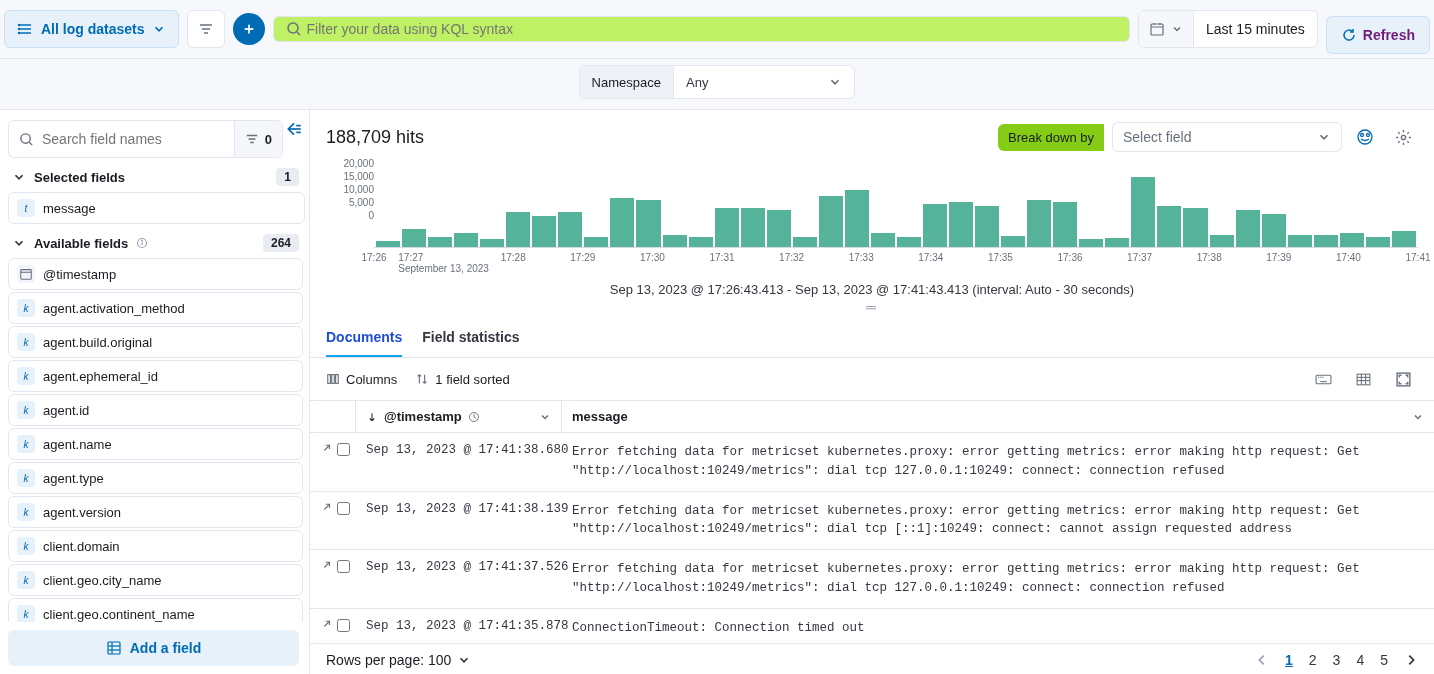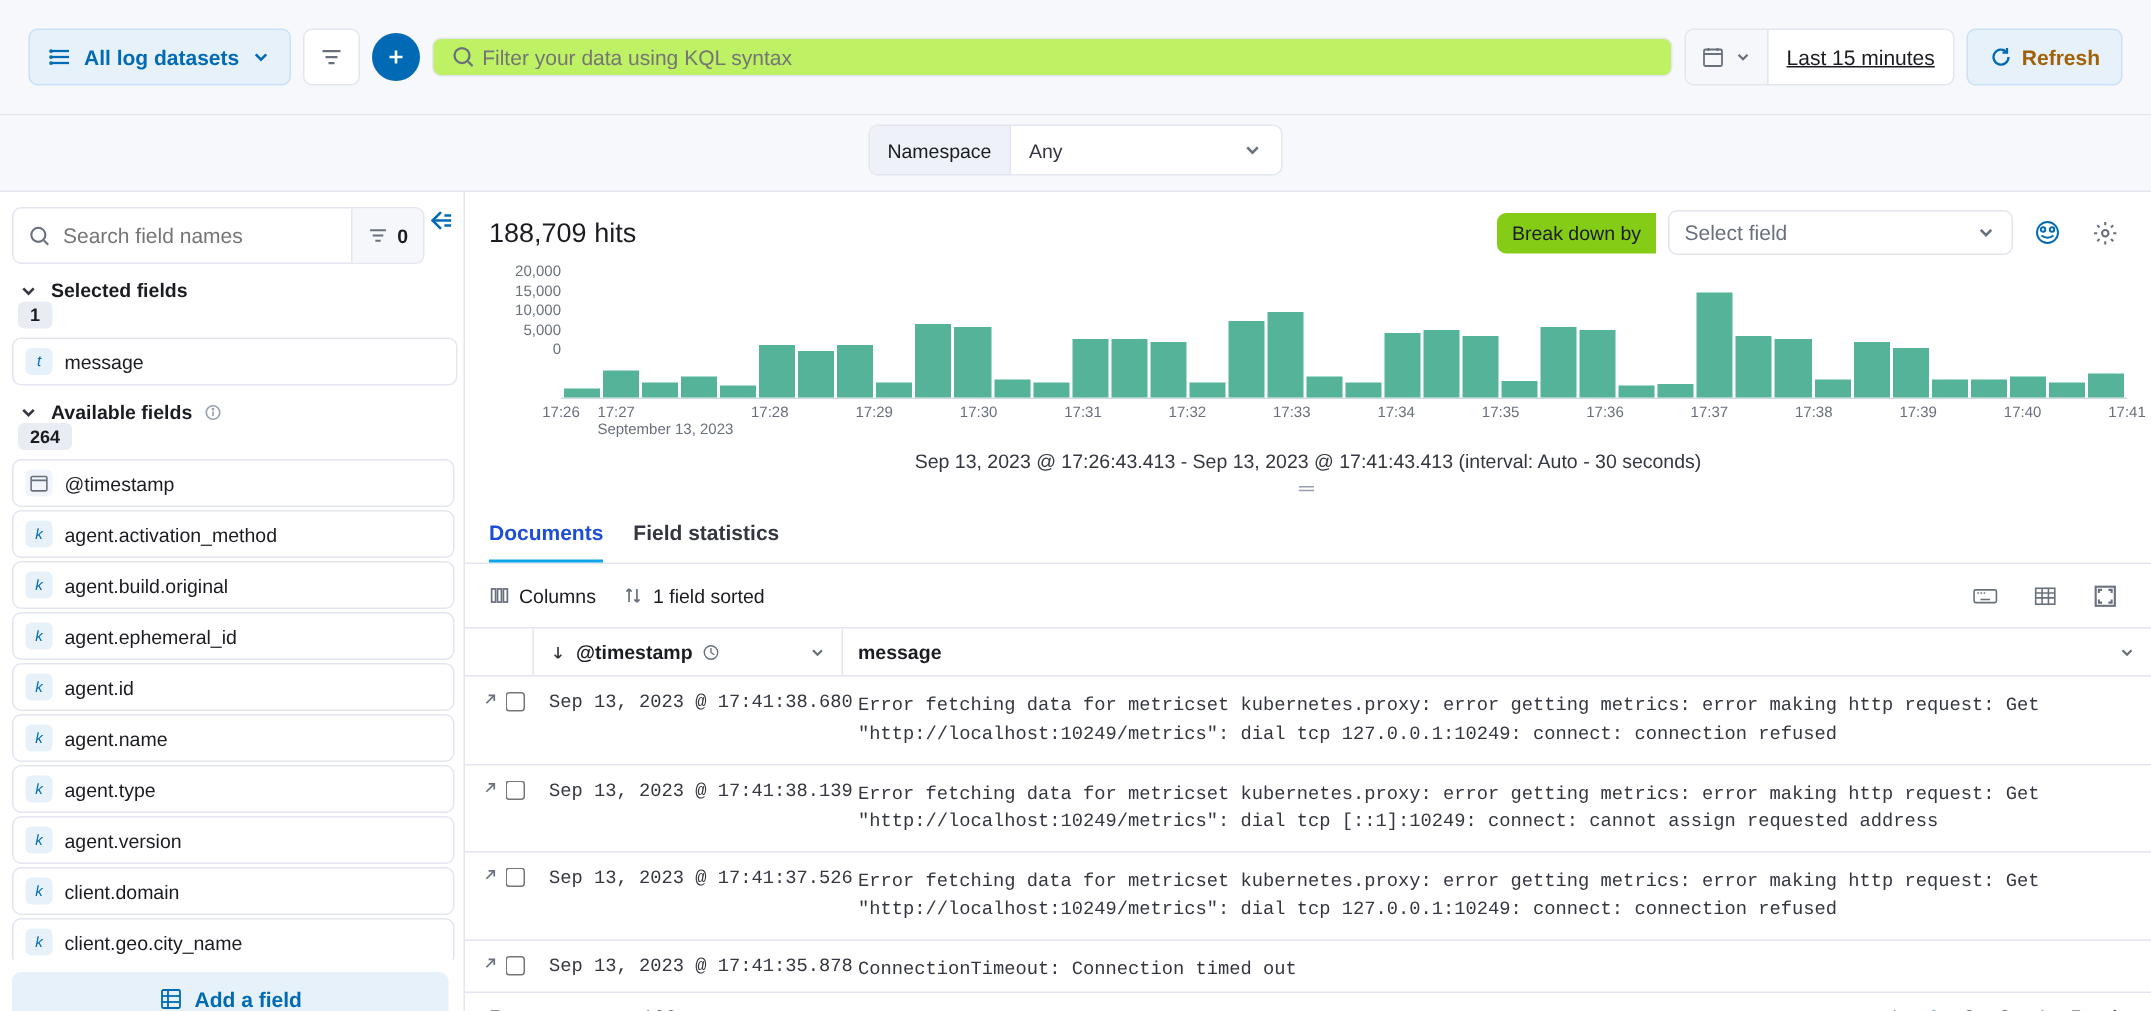--- a/index.html
+++ b/index.html
@@ -8,60 +8,60 @@
   font-size: 14px;
   color: #1a1c21;
   background: #fff;
   width: 1434px;
   height: 674px;
   overflow: hidden;
 }
 .top-bar {
   display: flex;
   align-items: center;
-  padding: 19px;
+  padding: 4px;
   gap: 8px;
   border-bottom: 1px solid #e3e6ef;
   background: #f7f8fc;
 }
 .datasets-btn {
   display: flex; align-items: center; gap: 8px;
   background: #e6f1fa; color: #006bb4; font-weight: 600;
   border: 1px solid #c9e0f5; border-radius: 6px;
   padding: 6px 12px; height: 38px; cursor: pointer;
 }
 .filter-btn { width: 38px; height: 38px; display:flex; align-items:center; justify-content:center; border:1px solid #e3e6ef; border-radius:6px; background:#fff; cursor:pointer;}
 .add-btn { width: 32px; height: 32px; display:flex; align-items:center; justify-content:center; border-radius:50%; background:#006bb4; color:#fff; cursor:pointer;}
 .search-bar {
   flex: 1; display: flex; align-items: center; gap: 4px;
   border: 1px solid #e3e6ef; border-radius: 6px; background:#bef264;
   padding: 8px 12px; height: 26px;
 }
 .search-bar input { border:none; outline:none; flex:1; background:transparent; font-size:14px; color:#69707d;}
 .date-picker { display:flex; align-items:center; border:1px solid #e3e6ef; border-radius:6px; background:#fff; height:38px; overflow:hidden;}
 .date-picker .cal-part { display:flex; align-items:center; gap:6px; padding:0 10px; background:#f5f7fa; border-right:1px solid #e3e6ef; height:100%; cursor:pointer;}
-.date-picker .range-part { padding:0 12px; font-size:14px;text-decoration:underline; }
-.refresh-btn { display:flex; align-items:center; gap:6px; background:#e6f1fa; color:#a16207; font-weight:600; border:1px solid #c9e0f5; border-radius:6px; padding:6px 14px; height:38px; cursor:pointer;}
+.date-picker .range-part { padding:0 12px; font-size:14px; }
+.refresh-btn { display:flex; align-items:center; gap:6px; background:#e6f1fa; color:#701a75; font-weight:600; border:1px solid #c9e0f5; border-radius:6px; padding:6px 14px; height:38px; cursor:pointer;margin-top:12px;}
 
 .second-bar { padding: 6px 8px 10px 8px; background:#f7f8fc; border-bottom:1px solid #e3e6ef;text-align:center;}
 .namespace-pill { display:inline-flex; align-items:center; border:1px solid #e3e6ef; border-radius:6px; background:#fff; overflow:hidden; height:34px;}
 .namespace-pill .label { background:#eef1f7; padding:0 12px; display:flex; align-items:center; height:100%; font-size:13px; border-right:1px solid #e3e6ef;}
 .namespace-pill .value { padding:0 12px; display:flex; align-items:center; height:100%; gap:120px; color:#343741; font-size:13px; cursor:pointer;}
 
 .body-row { display:flex; height: calc(674px - 56px - 52px); }
 
 
 .sidebar { width: 310px; border-right: 1px solid #e3e6ef; padding: 10px 4px 10px 8px; position:relative; display:flex; flex-direction:column;}
 .collapse-icon { position:absolute; right:6px; top:10px; color:#006bb4; cursor:pointer;}
 .field-search { display:flex; border:1px solid #e3e6ef; border-radius:6px; overflow:hidden; height:38px; margin-right:22px;}
 .field-search .inp { flex:1; display:flex; align-items:center; gap:8px; padding:0 10px;}
 .field-search .inp input { border:none; outline:none; flex:1; font-size:14px;}
 .field-search .cnt { display:flex; align-items:center; gap:6px; padding:0 10px; background:#f5f7fa; border-left:1px solid #e3e6ef; font-weight:600; font-size:13px;}
 
-.section-header { display:flex; align-items:flex-start; justify-content:space-between; padding:10px 6px 6px 4px; cursor:pointer;flex-direction:column;}
+.section-header { display:flex; align-items:center; justify-content:space-between; padding:10px 6px 6px 4px; cursor:pointer;}
 .section-header .lh { display:flex; align-items:center; gap:8px; font-weight:600; font-size:13px;}
 .section-header .badge { background:#e9edf3; border-radius:4px; padding:2px 8px; font-size:12px; font-weight:600;}
 
 .field-list { overflow-y:auto; flex:1; padding-right:2px;}
 .field-item { display:flex; align-items:center; gap:8px; padding:6px 8px; border:1px solid transparent; border-radius:6px; font-size:13px;}
 .field-item.bordered { border:1px solid #e3e6ef;}
 .field-type { width:18px; height:18px; border-radius:4px; display:flex; align-items:center; justify-content:center; font-size:10px; font-style:italic;}
 .ft-t { background:#e6f1fa; color:#006bb4;}
 .ft-k { background:#e6f1fa; color:#006bb4;}
 .ft-date { background:#f1f4fa; color:#69707d;}

